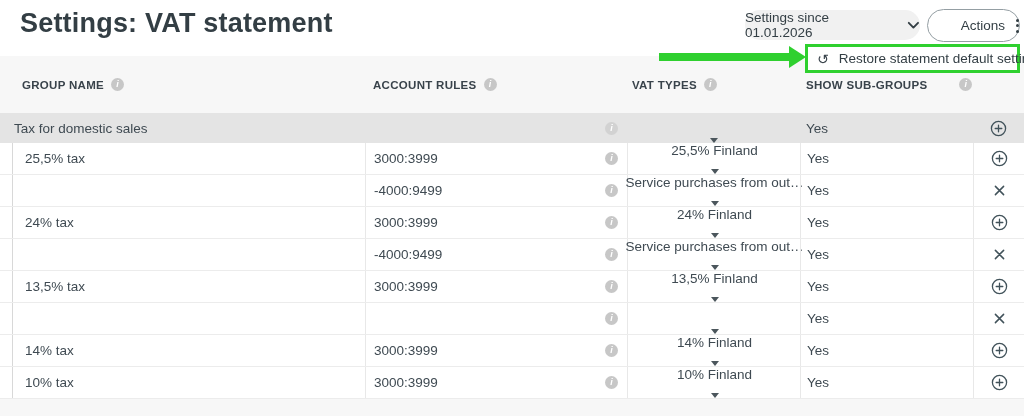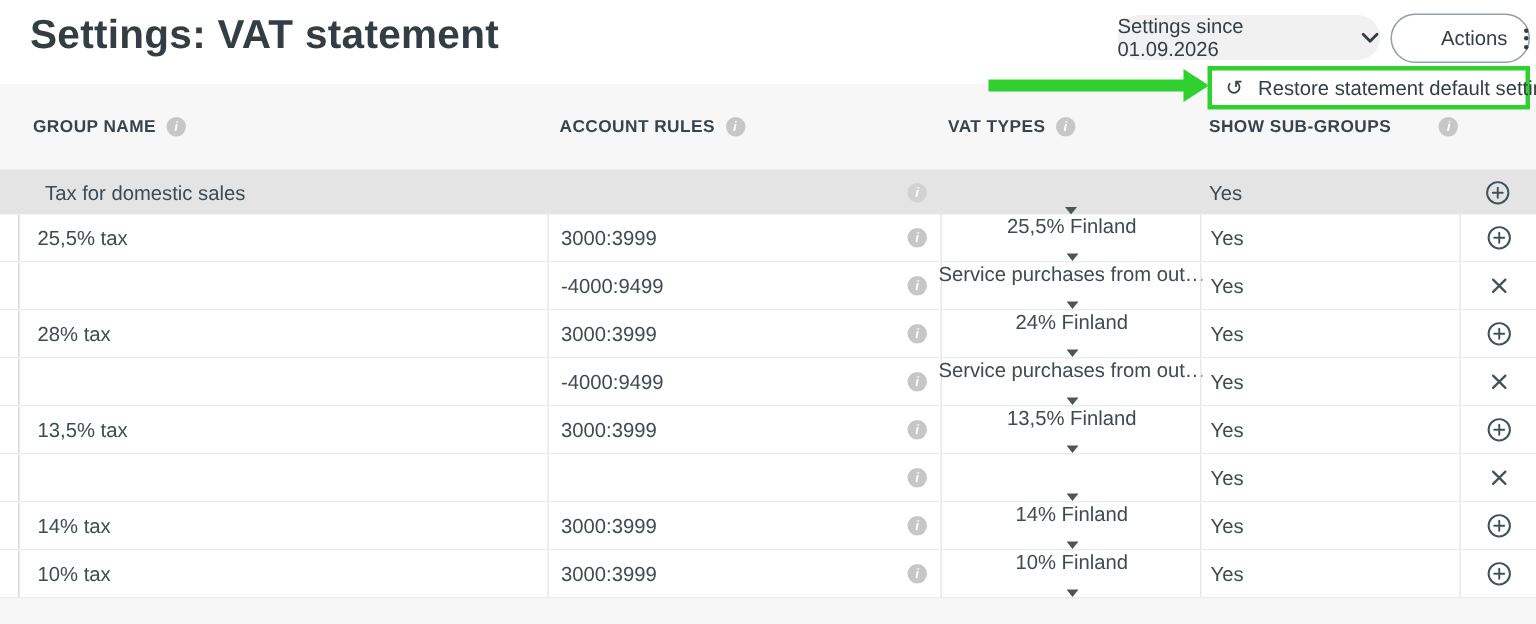--- a/index.html
+++ b/index.html
@@ -51,21 +51,21 @@
   .th-group { grid-column:1/3; padding-left:22px; }
   .th-account { padding-left:8px; }
   .th-vat { padding-left:5px; }
   .th-show { padding-left:6px;gap:32px; }
 
   .row { height:32px; background:#ffffff; border-bottom:1px solid #ececec; box-sizing:border-box; font-size:13.5px; }
   .row.group { height:30px; background:#e4e4e4; border-bottom:none; }
   .cell { display:flex; align-items:center; box-sizing:border-box; min-width:0; }
   .cell.indent { border-right:1px solid #d8d8d8; }
   .cell.name { padding-left:12px; }
-  .row.group .name { grid-column:1/3; padding-left:30px; }
+  .row.group .name { grid-column:1/3; padding-left:14px; }
   .cell.account { justify-content:space-between; padding-left:8px; padding-right:9px; }
   .cell.vat { justify-content:space-between; padding-left:10px; padding-right:9px;flex-direction:column; }
   .cell.show { padding-left:6px; }
   .cell.action { justify-content:center; }
   .row:not(.group) .account, .row:not(.group) .vat,
   .row:not(.group) .show, .row:not(.group) .action { border-left:1px solid #e8e8e8; }
   .vattext { white-space:nowrap; overflow:hidden; text-overflow:ellipsis; }
 
   .info-icon {
     width:13px; height:13px; min-width:13px; border-radius:50%; background:var(--muted-icon);
@@ -80,21 +80,21 @@
   .action svg { display:block; cursor:pointer; }
 </style>
 </head>
 <body>
 
 <div class="titlebar">
   <div class="page-title">Settings: VAT statement</div>
 </div>
 
 <div class="pill-settings">
-  <span>Settings since 01.09.2026</span>
+  <span>Settings since 01.01.2026</span>
   <svg width="13" height="9" viewBox="0 0 13 9">
     <path d="M1.8 1.8 L6.5 6.6 L11.2 1.8" fill="none" stroke="#333e44" stroke-width="1.9" stroke-linecap="round" stroke-linejoin="round"></path>
   </svg>
 </div>
 <div class="pill-actions">
   <span>Actions</span>
   <span class="kebab">
       <span></span>
       <span></span>
       <span></span>
@@ -211,21 +211,21 @@
     <div class="cell action">
 
       <svg class="icon-remove" width="11" height="11" viewBox="0 0 11 11">
         <path d="M1.4 1.4l8.2 8.2M9.6 1.4l-8.2 8.2" stroke="#41525a" stroke-width="1.5" stroke-linecap="round"></path>
       </svg>
     </div>
   </div>
       <div class="row">
     <div class="cell indent"></div>
     <div class="cell name">
-      <span class="nametext">28% tax</span>
+      <span class="nametext">24% tax</span>
     </div>
     <div class="cell account">
       <span class="acctext">3000:3999</span>
       <span class="info-icon">
             <span>i</span>
           </span>
     </div>
     <div class="cell vat">
       <span class="vattext">24% Finland</span>
       <span class="caret"></span>

